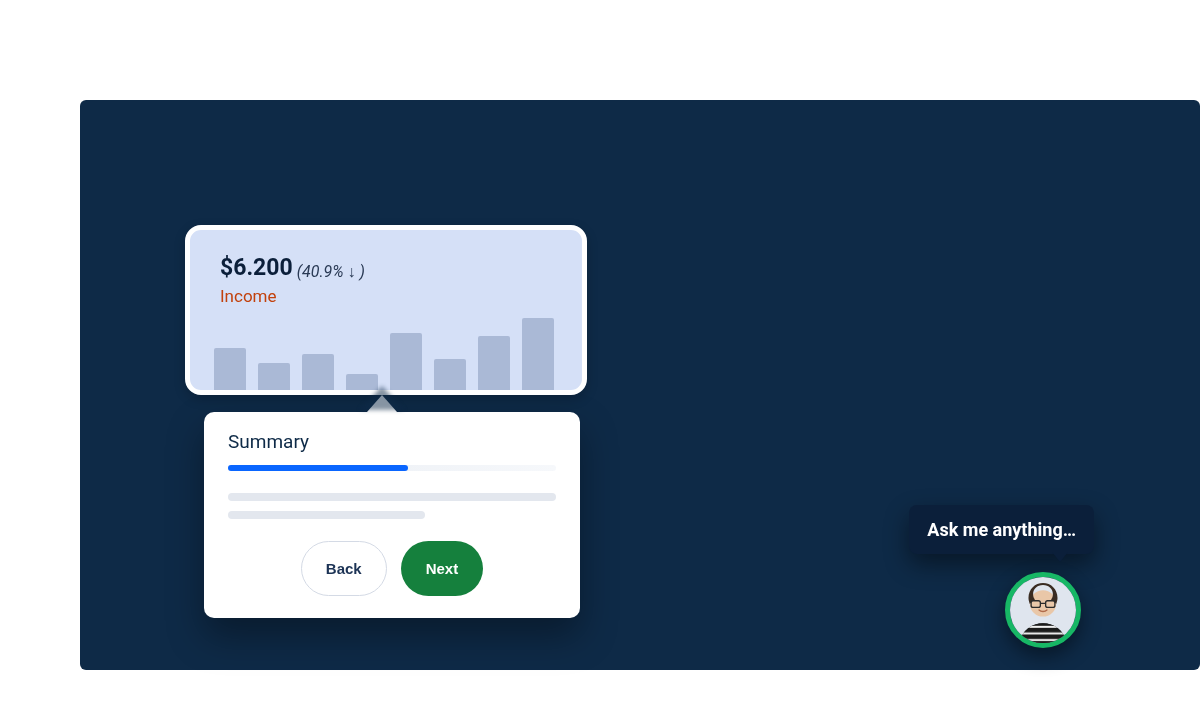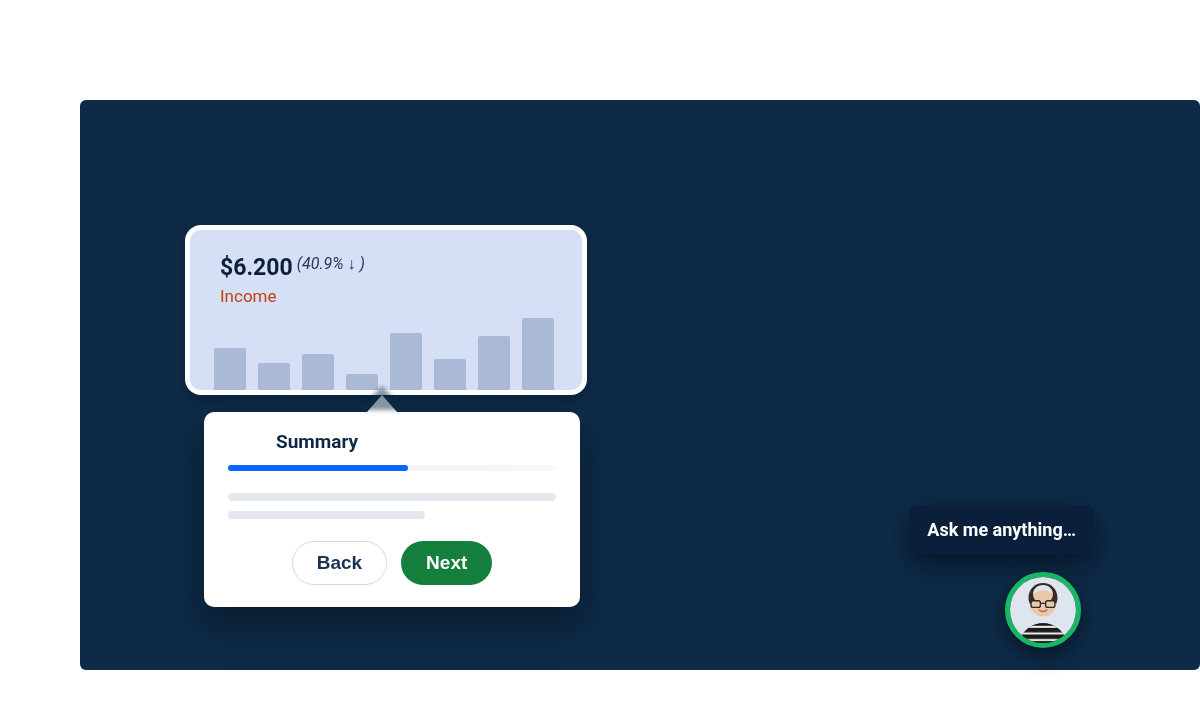--- a/index.html
+++ b/index.html
@@ -30,21 +30,21 @@
       border: 5px solid #ffffff;
       border-radius: 16px;
       box-shadow: 0 4px 12px rgba(0,0,0,0.2);
       overflow: hidden;
     }
     .tipcard .amount-row {
       position: absolute;
       left: 30px;
       top: 24px;
       display: flex;
-      align-items: flex-start;
+      align-items: flex-end;
       gap: 4px;
     }
     .tipcard .amount {
       font-size: 23px;
       font-weight: 700;
       color: #0b1f3a;
     }
     .tipcard .delta {
       font-size: 16px;
       color: #2a3a55;
@@ -102,46 +102,45 @@
       top: 412px;
       width: 376px;
       background: #fff;
       border-radius: 10px;
       box-shadow: 0 18px 36px rgba(0,0,0,0.35);
       padding: 18px 24px 22px;
       z-index: 2;
     }
     .popover .title {
       font-size: 19px;
-      font-weight: 700;
+      font-weight: 400;
       color: #0e2a47;
       margin-bottom: 12px;
-      margin-left: 48px;
     }
     .progress {
       height: 6px;
       background: linear-gradient(to right, #e9edf3, #f6f8fb);
       border-radius: 3px;
       position: relative;
       margin-bottom: 22px;
     }
     .progress .fill {
       position: absolute;
       left: 0; top: 0; bottom: 0;
       background: #0a66ff;
       border-radius: 3px;
     }
     .skl { height: 8px; border-radius: 4px; background: #e3e7ee; }
     .skl.one { width: 100%; margin-bottom: 10px; }
     .skl.two { width: 60%; margin-bottom: 22px; }
     .actions { display: flex; gap: 14px; justify-content: center; }
     .btn {
       border-radius: 999px;
-      padding: 10px 24px;
-      font-size: 19px;
+      padding: 18px 24px;
+      font-size: 15px;
       font-weight: 600;
       cursor: pointer;
       border: 1.5px solid transparent;
     }
     .btn-outline { background: #fff; border-color: #d4dae5; color: #1c3355; }
     .btn-primary { background: #15803d; color: #fff; }
     .ask-bubble {
       position: absolute;
       right: 106px;
       bottom: 152px;

